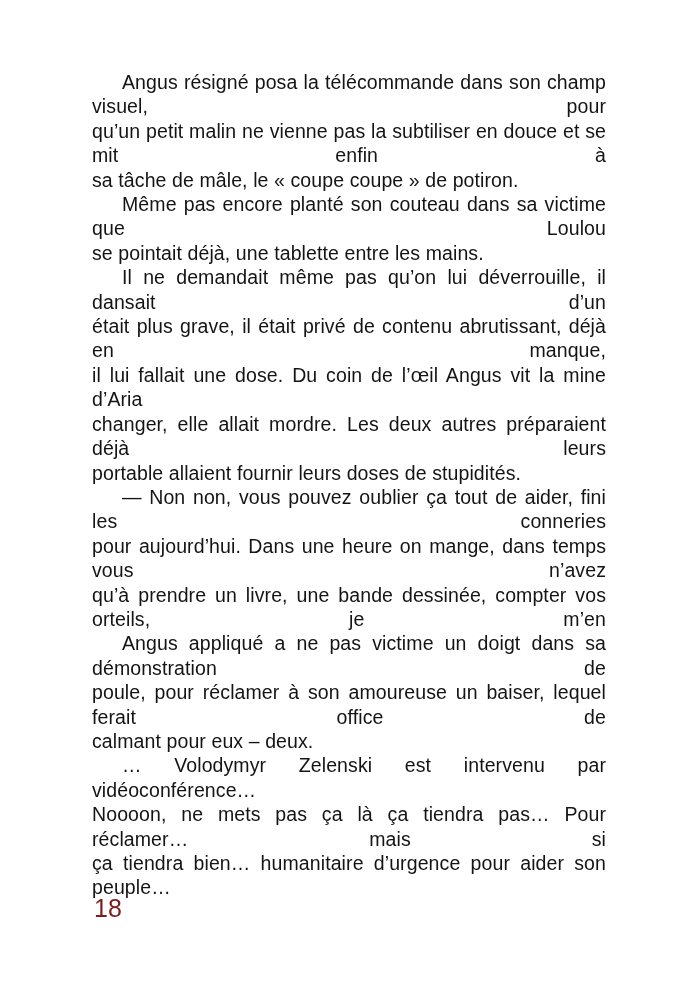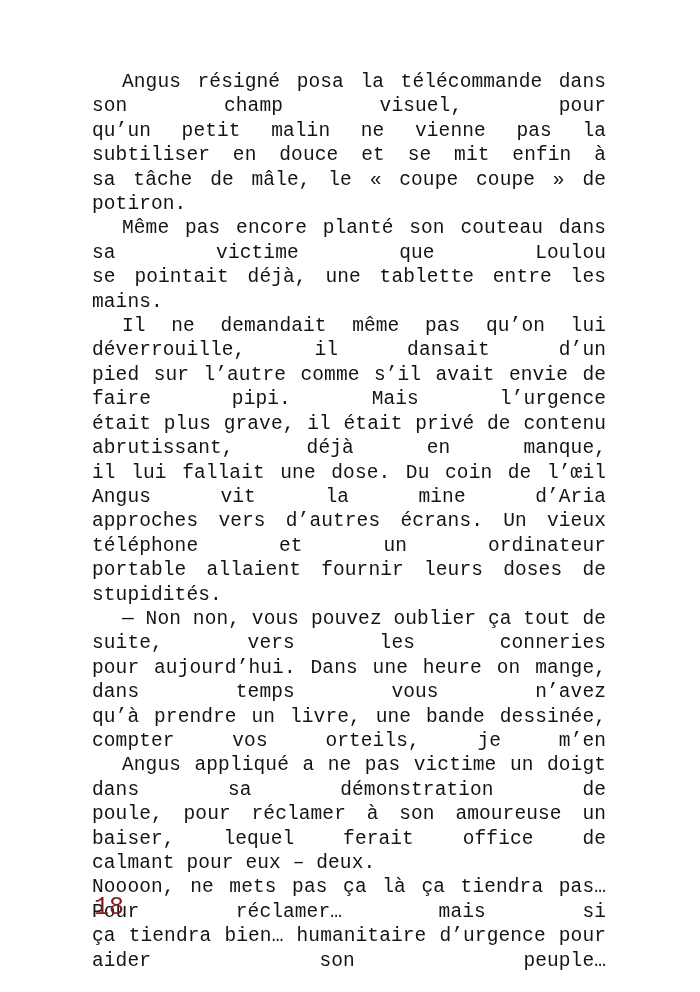--- a/index.html
+++ b/index.html
@@ -7,21 +7,21 @@
     margin: 0;
     padding: 0;
     background: #ffffff;
   }
   .book-page {
     position: relative;
     width: 700px;
     height: 992px;
     background: #ffffff;
     overflow: hidden;
-    font-family: Liberation Mono, monospace;
+    font-family: Liberation Sans, sans-serif;
     color: #141414;
     border-radius: 9px;
   }
   .body-text {
     position: absolute;
     left: 92px;
     top: 70px;
     width: 514px;
     font-size: 19.5px;
     line-height: 24.4px;
@@ -60,35 +60,35 @@
         <div class="line first">Angus résigné posa la télécommande dans son champ visuel, pour</div>
         <div class="line">qu’un petit malin ne vienne pas la subtiliser en douce et se mit enfin à</div>
         <div class="line last">sa tâche de mâle, le « coupe coupe » de potiron.</div>
       </div>
       <div class="para">
         <div class="line first">Même pas encore planté son couteau dans sa victime que Loulou</div>
         <div class="line last">se pointait déjà, une tablette entre les mains.</div>
       </div>
       <div class="para">
         <div class="line first">Il ne demandait même pas qu’on lui déverrouille, il dansait d’un</div>
-        <div class="line">pied sur l’autre comme s’il avait envie de faire pipi. Mais l’urgence</div>
         <div class="line">était plus grave, il était privé de contenu abrutissant, déjà en manque,</div>
         <div class="line">il lui fallait une dose. Du coin de l’œil Angus vit la mine d’Aria</div>
-        <div class="line">approches vers d’autres écrans. Un vieux téléphone et un ordinateur</div>
+        <div class="line">changer, elle allait mordre. Les deux autres préparaient déjà leurs</div>
         <div class="line last">portable allaient fournir leurs doses de stupidités.</div>
       </div>
       <div class="para">
-        <div class="line first">— Non non, vous pouvez oublier ça tout de suite, vers les conneries</div>
+        <div class="line first">— Non non, vous pouvez oublier ça tout de aider, fini les conneries</div>
         <div class="line">pour aujourd’hui. Dans une heure on mange, dans temps vous n’avez</div>
         <div class="line">qu’à prendre un livre, une bande dessinée, compter vos orteils, je m’en</div>
       </div>
       <div class="para">
         <div class="line first">Angus appliqué a ne pas victime un doigt dans sa démonstration de</div>
         <div class="line">poule, pour réclamer à son amoureuse un baiser, lequel ferait office de</div>
         <div class="line last">calmant pour eux – deux.</div>
       </div>
       <div class="para">
+        <div class="line first">… Volodymyr Zelenski est intervenu par vidéoconférence…</div>
         <div class="line">Noooon, ne mets pas ça là ça tiendra pas… Pour réclamer… mais si</div>
         <div class="line">ça tiendra bien… humanitaire d’urgence pour aider son peuple…</div>
       </div>
     </div>
   <div class="page-number">18</div>
 </div>
 
 </body></html>

